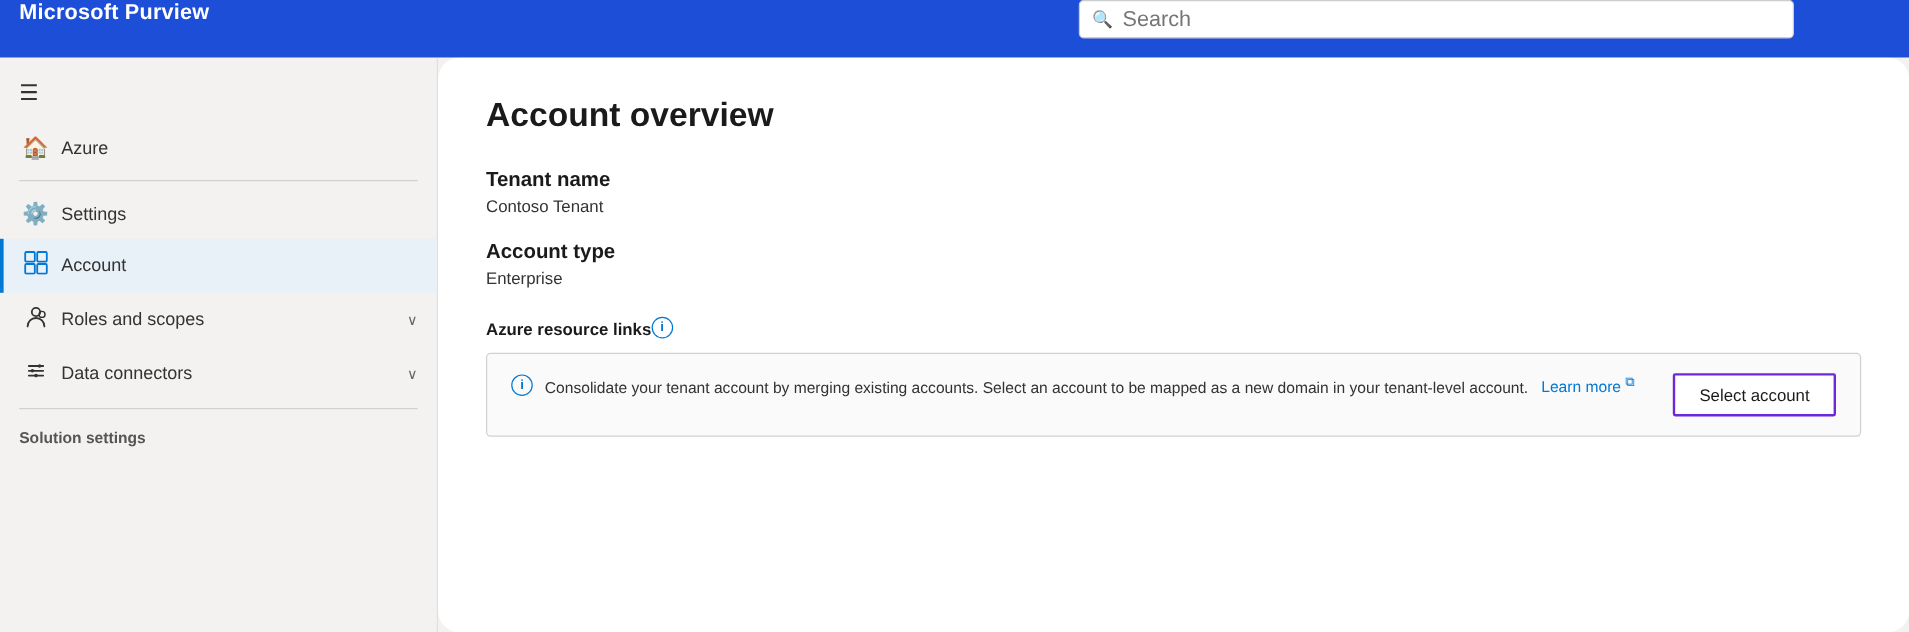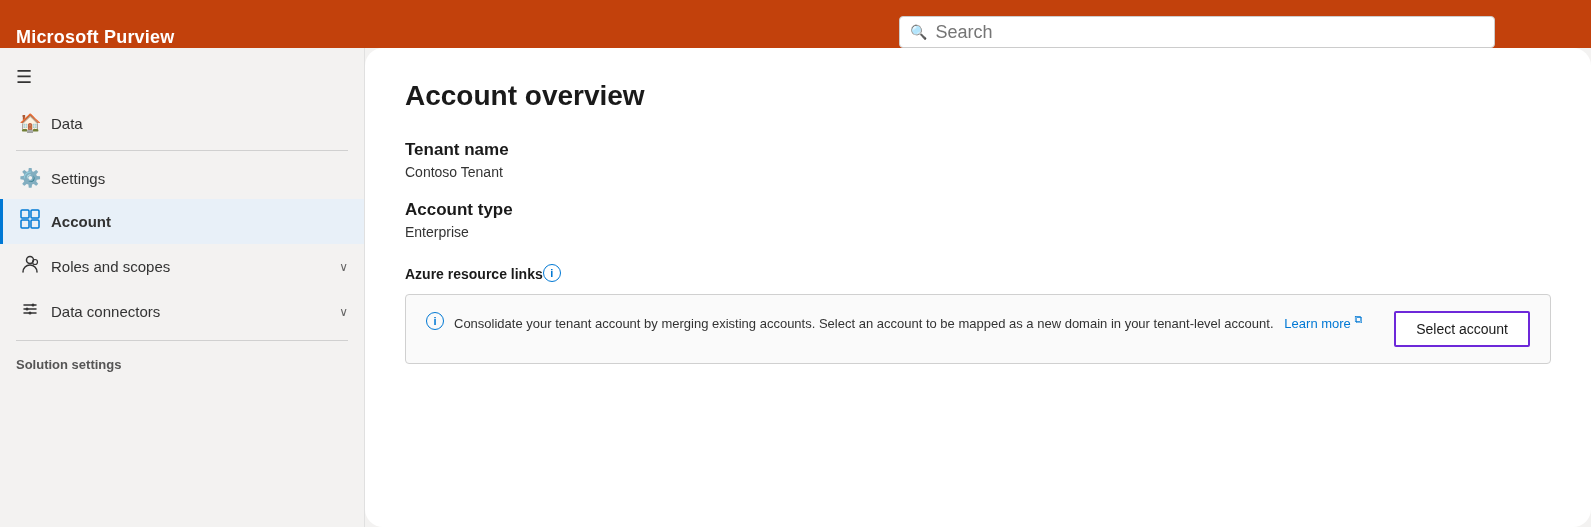--- a/index.html
+++ b/index.html
@@ -1,23 +1,23 @@
 <!DOCTYPE html>
 <html><head>
   <meta charset="utf-8">
   <style>
     * { margin: 0; padding: 0; box-sizing: border-box; }
     body { font-family: 'Segoe UI', Arial, sans-serif; background: #f3f2f1; width: 1591px; height: 527px; overflow: hidden; display: flex; flex-direction: column; }
 
     
     .topbar {
-      background: #c2410c;
+      background: #1d4ed8;
       height: 48px;
       display: flex;
-      align-items: flex-end;
+      align-items: flex-start;
       padding: 0 16px;
       flex-shrink: 0;
     }
     .topbar-title {
       color: #ffffff;
       font-size: 18px;
       font-weight: 600;
       letter-spacing: 0.2px;
       white-space: nowrap;
     }
@@ -86,21 +86,21 @@
       cursor: pointer;
       font-size: 14px;
       color: #333;
       text-decoration: none;
       gap: 10px;
       border-left: 3px solid transparent;
     }
     .sidebar-item.active {
       border-left: 3px solid #0078d4;
       background: #e8f0f8;
-      font-weight: 700;
+      font-weight: 400;
     }
     .sidebar-item .item-icon {
       font-size: 18px;
       width: 22px;
       text-align: center;
       color: #333;
     }
     .sidebar-item.active .item-icon {
       color: #0078d4;
     }
@@ -246,21 +246,21 @@
 
 <div class="main-layout">
 
   <nav class="sidebar">
     <div class="hamburger-btn">
       <span class="hamburger-icon">☰</span>
     </div>
 
     <div class="sidebar-item">
       <span class="item-icon">🏠</span>
-      <span class="item-label">Data</span>
+      <span class="item-label">Azure</span>
     </div>
 
     <hr class="sidebar-divider">
 
     <div class="sidebar-item">
       <span class="item-icon">⚙️</span>
       <span class="item-label">Settings</span>
     </div>
 
     <div class="sidebar-item active">

